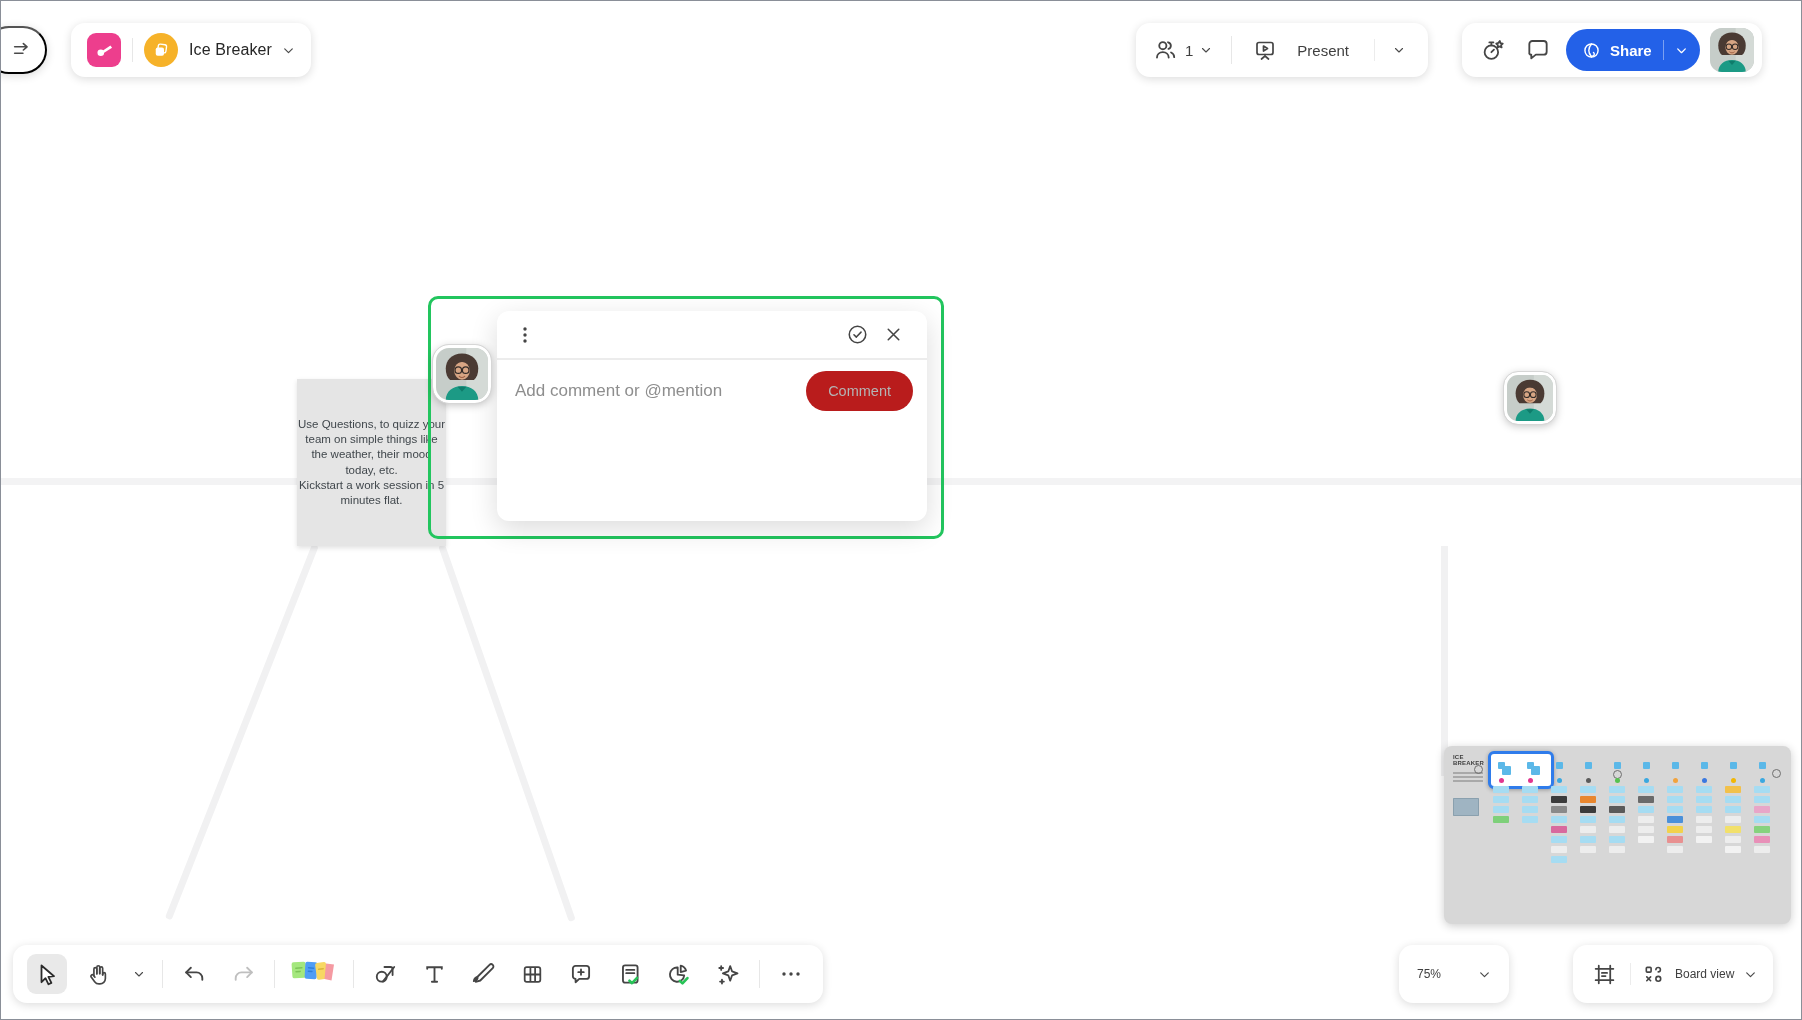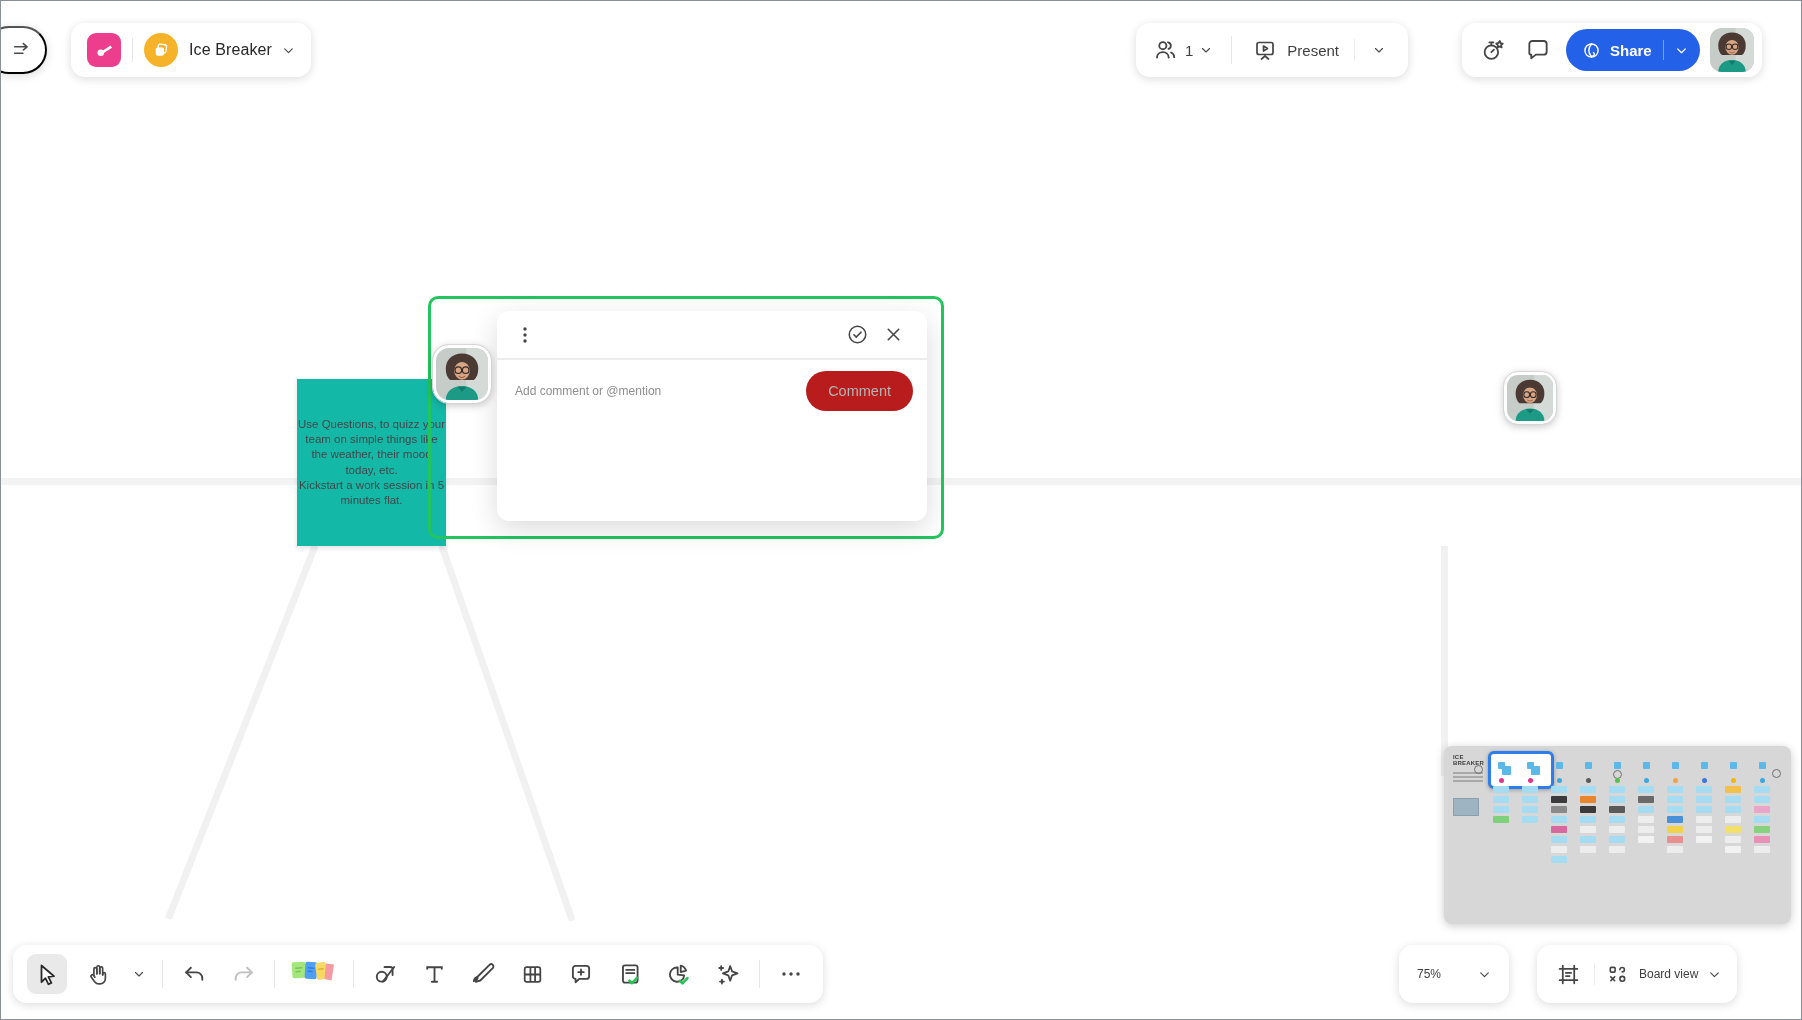--- a/index.html
+++ b/index.html
@@ -31,33 +31,33 @@
   .title-pill { left:70px; top:22px; height:54px; padding:0 16px; gap:11px; }
   .logo-sq { width:34px; height:34px; border-radius:9px; background:#ed3e8d;
              display:flex; align-items:center; justify-content:center; }
   .tpl-circle { width:34px; height:34px; border-radius:50%; background:#f6b229;
                 display:flex; align-items:center; justify-content:center; }
   .board-title { font-size:16px; color:#262626; letter-spacing:.1px; }
 
   
   .collab-pill { left:1135px; top:22px; height:54px; padding:0 14px; gap:9px; }
   .count-label { font-size:15px; color:#3f3f3f; }
-  .present-label { font-size:15px; color:#3f3f3f; margin:0 2px; }
+  .present-label { font-size:15px; color:#3f3f3f; margin:0 12px; }
   .thin-div { width:1px; height:22px; background:#ececec; }
   .tools-pill { left:1461px; top:22px; height:54px; padding:0 8px 0 12px; gap:10px; }
   .share-btn { display:flex; align-items:center; height:42px; background:#2361e8; border:none;
                border-radius:21px; padding:0 12px 0 16px; gap:9px; cursor:pointer; }
   .share-label { color:#ffffff; font-size:15px; font-weight:bold; }
   .share-div { width:1px; height:20px; background:rgba(255,255,255,.4); margin:0 2px; }
   .avatar-btn { width:44px; height:44px; border-radius:12px; overflow:hidden; border:none;
                 padding:0; cursor:pointer; background:#ddd; }
   .av { width:100%; height:100%; display:block; }
 
   
-  .sticky { position:absolute; background:#14b8a6; color:#40474c;
+  .sticky { position:absolute; background:#e5e5e5; color:#40474c;
             display:flex; align-items:center; justify-content:center; text-align:center;
             font-size:11.5px; line-height:1.32; padding:0; white-space:pre-line;
             box-shadow:0 2px 5px rgba(0,0,0,.12); }
   .sticky-left  { left:296px; top:378px; width:149px; height:167px; }
   .sticky-right { left:1368px; top:408px; width:150px; height:137px; }
 
   .avatar-badge { position:absolute; border-radius:16px; background:#fff; border:3px solid #fff;
                   outline:1px solid #d6d6d6; box-shadow:0 2px 8px rgba(0,0,0,.25); overflow:hidden; }
   .badge-popup  { left:432px; top:344px; width:58px; height:58px; }
   .badge-sticky { left:1503px; top:371px; width:52px; height:52px; border-radius:14px; }
@@ -72,35 +72,35 @@
                border-bottom:1px solid #ececec; }
   .cc-header .spacer { flex:1; }
   .cc-body { flex:1; display:flex; padding:13px 20px 0 16px; gap:12px; }
   .cc-avatar { width:34px; height:34px; border-radius:10px; overflow:hidden; flex:none; }
   .cc-name-row { display:flex; align-items:baseline; gap:10px; }
   .cc-name { font-size:15px; font-weight:bold; color:#262626; }
   .cc-time { font-size:13px; color:#8f8f8f; }
   .cc-msg { font-size:14.5px; color:#333; margin-top:7px; }
   .cc-footer { height:62px; border-top:1px solid #ececec; display:flex; align-items:center;
                padding:0 14px 0 18px; gap:10px; }
-  .cc-input { flex:1; border:none; outline:none; font-size:12px; color:#333;
+  .cc-input { flex:1; border:none; outline:none; font-size:17px; color:#333;
               font-family:"Liberation Sans", sans-serif; background:transparent; }
   .cc-input::placeholder { color:#8e8e8e; }
   .cc-send { height:40px; border:none; border-radius:20px; background:#b91c1c; color:#b4b4b4;
              font-size:14.5px; padding:0 22px; cursor:default; font-family:"Liberation Sans", sans-serif; }
 
   
   .toolbar { left:12px; top:944px; height:58px; padding:0 14px; gap:13px; }
   .tool-sel { background:#e9e9e9; }
   .t-label { font-size:12px; color:#404040; }
 
   
   .zoom-pill { left:1398px; top:944px; height:58px; width:110px; padding:0 18px;
                justify-content:space-between; }
-  .view-pill { left:1536px; top:944px; height:58px; padding:0 16px; gap:11px; }
+  .view-pill { left:1572px; top:944px; height:58px; padding:0 16px; gap:11px; }
 
   
   .minimap { position:absolute; left:1443px; top:745px; width:347px; height:178px;
              background:#d7d7d7; border-radius:8px; box-shadow:0 2px 10px rgba(0,0,0,.2); overflow:hidden; }
   .mm-logo { position:absolute; left:9px; top:8px; width:34px; color:#3c3c3c; font-weight:bold;
              font-size:6px; line-height:1.05; letter-spacing:.2px; }
   .mm-logo-lines { position:absolute; left:9px; top:24px; width:30px; }
   .mm-logo-lines div { height:2px; background:#a9a9a9; margin-top:2px; }
   .mm-photo { position:absolute; left:9px; top:52px; width:26px; height:18px; background:#9fb4c2;
               border-radius:1px; box-shadow:inset 0 0 0 1px #8aa0ae; }

